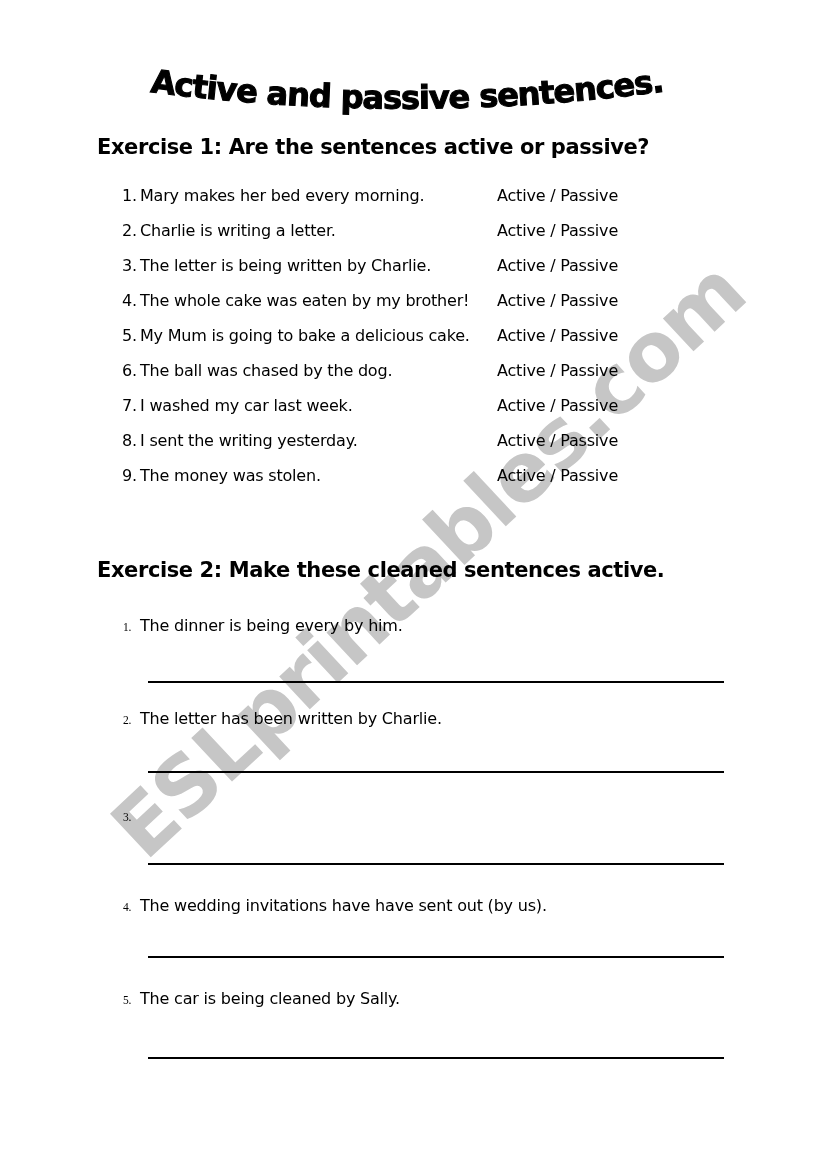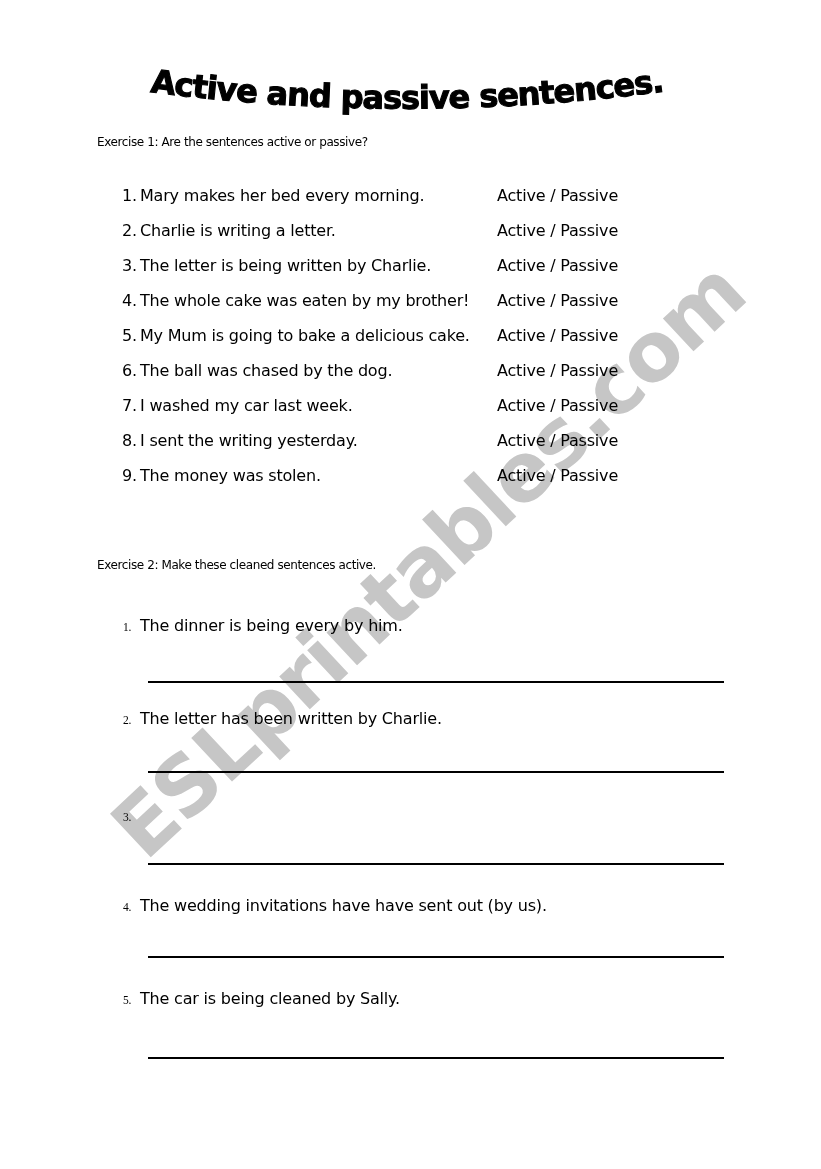--- a/index.html
+++ b/index.html
@@ -33,22 +33,22 @@
     font-weight:bold;
     font-size:32px;
     letter-spacing:-1px;
     fill:#000;
     stroke:#000;
     stroke-width:1.1px;
   }
   .ex-heading{
     position:absolute;
     left:97px;
-    font-size:12px;
-    font-weight:normal;
+    font-size:21px;
+    font-weight:bold;
     letter-spacing:-0.4px;
     white-space:nowrap;
   }
   #ex1-heading{top:135px;}
   #ex2-heading{top:558px;}
   .row{position:absolute;left:0;width:100%;height:22px;line-height:22px;font-size:16px;letter-spacing:-0.2px;}
   .row .num{position:absolute;left:122px;white-space:nowrap;}
   .row .sentence{position:absolute;left:140px;white-space:nowrap;}
   .row .choice{position:absolute;left:497px;white-space:nowrap;text-align:center;}
   .row .num-serif{

